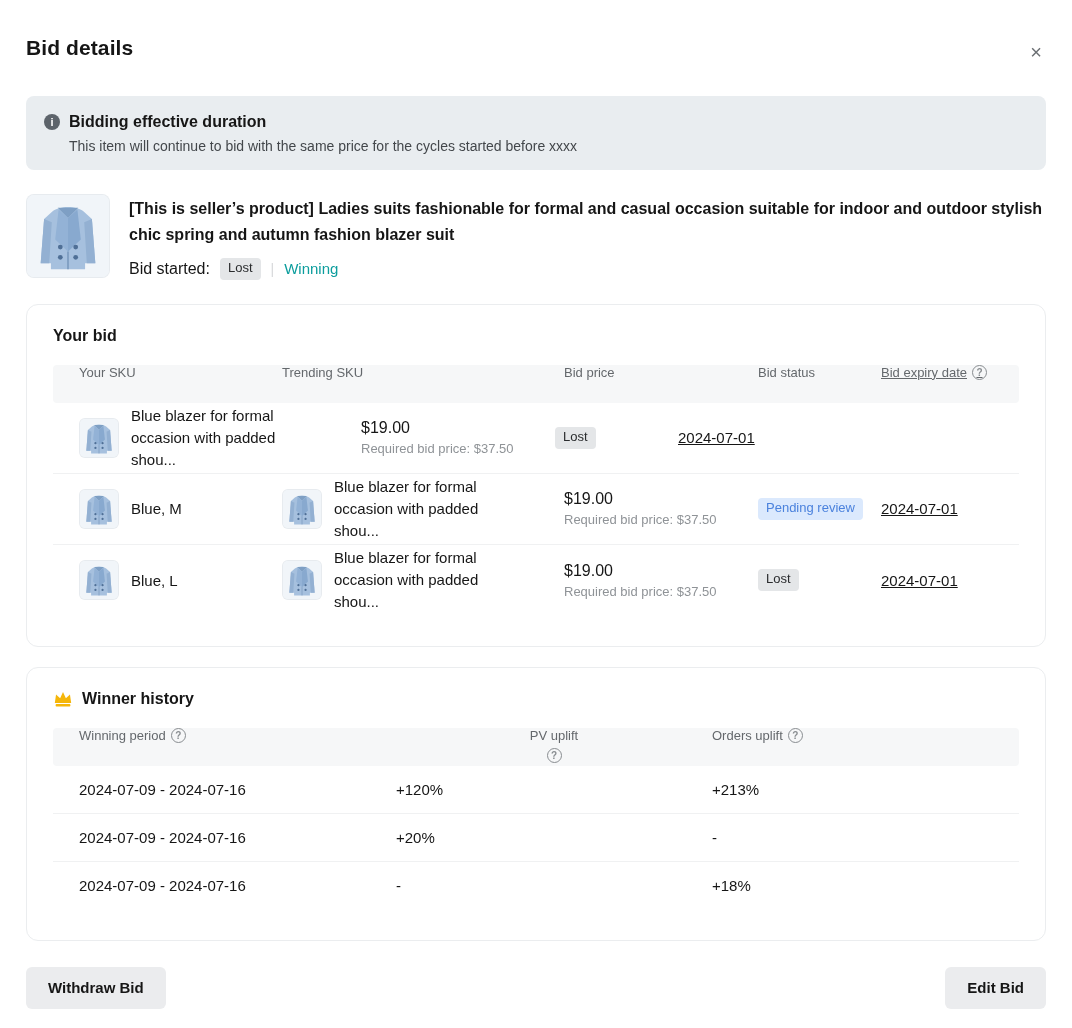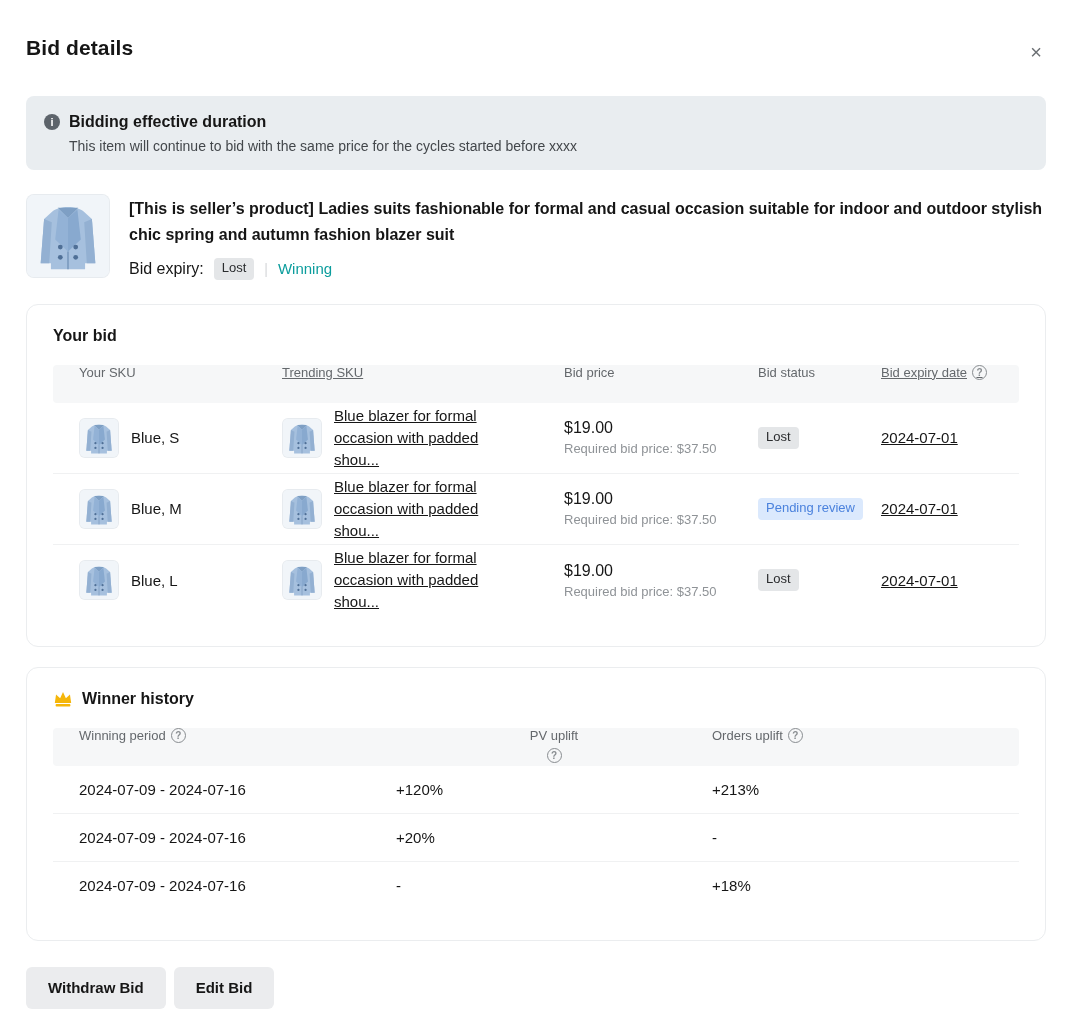--- a/index.html
+++ b/index.html
@@ -79,33 +79,33 @@
   .hcell { display: flex; align-items: center; gap: 5px; }
   .help-icon {
     width: 15px; height: 15px; border-radius: 50%;
     border: 1.2px solid #898d91; color: #898d91;
     font-size: 10px; font-weight: 700;
     display: inline-flex; align-items: center; justify-content: center;
     cursor: pointer; background: transparent;
   }
 
   
-  .c1 { width: 203px; } .c2 { width: 282px; text-decoration: underline; } .c3 { width: 194px; } .c4 { width: 123px; } .c5 { flex: 1; text-decoration: underline; }
+  .c1 { width: 203px; } .c2 { width: 282px; } .c3 { width: 194px; } .c4 { width: 123px; } .c5 { flex: 1; text-decoration: underline; }
   .bid-row { height: 71px; font-size: 15px; }
   .cell-flex { display: flex; align-items: center; gap: 12px; }
   .sku-desc { width: 176px; line-height: 22px; }
   .price { font-size: 16px; }
   .required { font-size: 13px; color: #8f9397; margin-top: 4px; }
 
   
   .w1 { width: 317px; } .w2 { width: 316px; flex-direction: column; } .w3 { flex: 1; }
   .win-row { height: 48px; font-size: 15px; }
 
   
-  .footer { display: flex; justify-content: flex-start; gap: 8px; margin-top: 26px; }
+  .footer { display: flex; justify-content: space-between; gap: 8px; margin-top: 26px; }
   .btn {
     background: #ebecee; border: none; border-radius: 6px;
     height: 42px; padding: 0 22px;
     font-size: 15px; font-weight: 700; color: #161616;
     font-family: inherit; cursor: pointer;
   }
 </style>
 </head>
 <body>
 
@@ -145,21 +145,21 @@
 
   <section class="product">
     <span class="thumb lg">
       <svg viewBox="0 0 48 48">
           <use href="#blazer"></use>
         </svg>
     </span>
     <div class="product-info">
       <div class="product-title">[This is seller’s product] Ladies suits fashionable for formal and casual occasion suitable for indoor and outdoor stylish chic spring and autumn fashion blazer suit</div>
       <div class="status-line">
-        <span>Bid expiry:</span>
+        <span>Bid started:</span>
         <span class="badge lost">Lost</span>
         <span class="vdivider">|</span>
         <a class="link">Winning</a>
       </div>
     </div>
   </section>
 
   <section class="card">
     <div class="card-title">Your bid</div>
 
@@ -169,28 +169,20 @@
         <div class="hcell c2">Trending SKU</div>
         <div class="hcell c3">Bid price</div>
         <div class="hcell c4">Bid status</div>
         <div class="hcell c5">
           <span>Bid expiry date</span>
           <span class="help-icon">?</span>
         </div>
       </div>
 
       <div class="tbl-row bid-row">
-        <div class="c1 cell-flex">
-          <span class="thumb sm">
-              <svg viewBox="0 0 48 48">
-                <use href="#blazer"></use>
-              </svg>
-            </span>
-          <span>Blue, S</span>
-        </div>
         <div class="c2 cell-flex">
           <span class="thumb sm">
               <svg viewBox="0 0 48 48">
                 <use href="#blazer"></use>
               </svg>
             </span>
           <span class="sku-desc">Blue blazer for formal occasion with padded shou...</span>
         </div>
         <div class="c3">
           <div class="price">$19.00</div>

